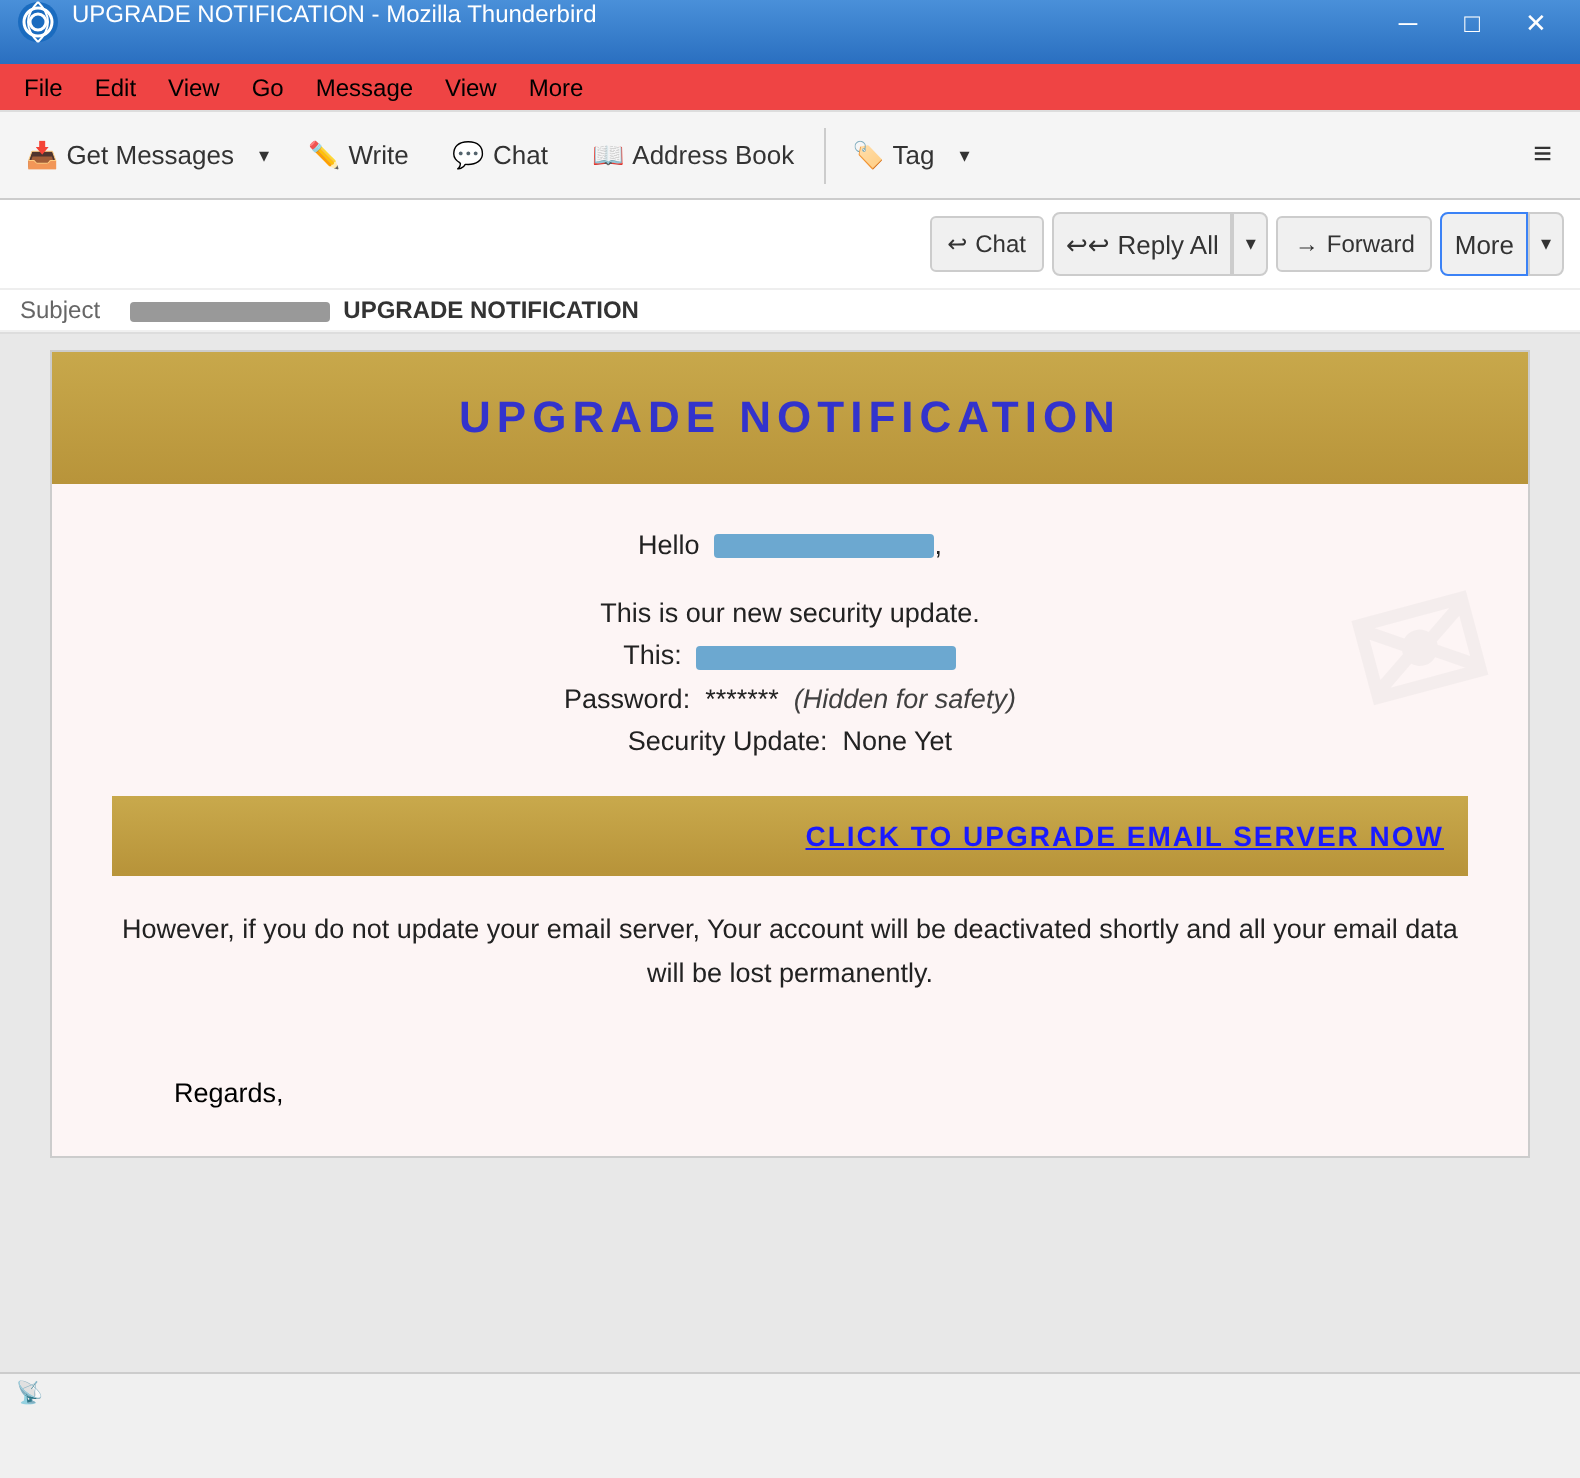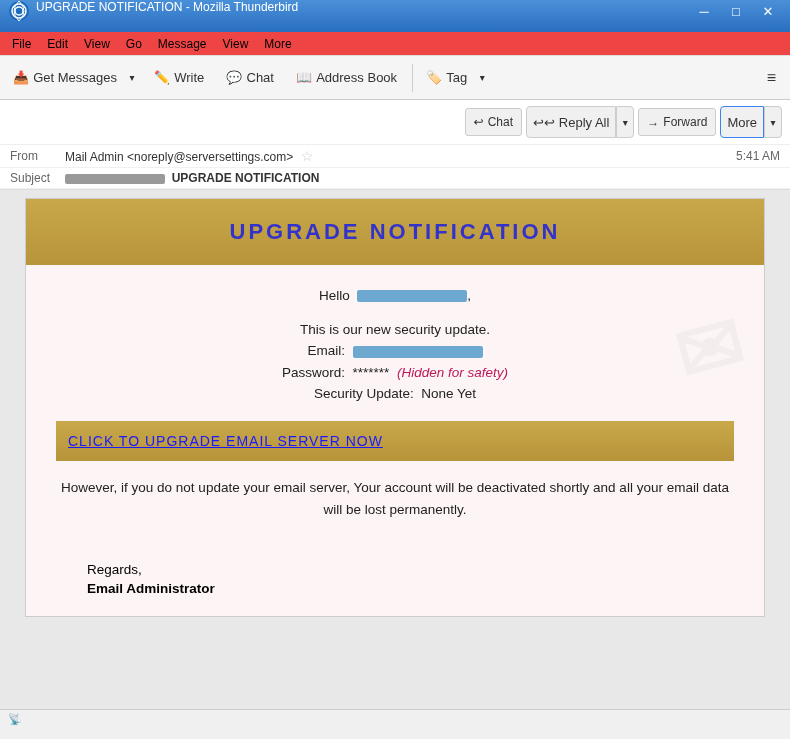--- a/index.html
+++ b/index.html
@@ -155,34 +155,34 @@
       vertical-align: middle;
     }
     .redacted-email {
       display: inline-block;
       background: #6ca8d0;
       height: 12px;
       width: 130px;
       border-radius: 2px;
       vertical-align: middle;
     }
-    .password-hidden { font-style: italic; color: #be185d; }
+    .password-hidden { font-style: italic; color: #404040; }
     .upgrade-btn-container {
       background: linear-gradient(to bottom, #c8a84b, #b8943a);
       margin: 16px 0;
       padding: 2px;
     }
     .upgrade-btn {
       display: block;
       width: 100%;
       padding: 10px;
-      text-align: left;
+      text-align: right;
       background: linear-gradient(to bottom, #c8a84b, #b8943a);
       color: #1a1aff;
-      font-weight: normal;
+      font-weight: bold;
       font-size: 14px;
       text-decoration: underline;
       cursor: pointer;
       border: none;
       letter-spacing: 1px;
     }
     .watermark {
       position: absolute;
       right: 20px;
       top: 20px;
@@ -304,28 +304,20 @@
       <span>Forward</span>
     </button>
     <div class="btn-with-dropdown">
       <button class="main-part" style="background:#f0f0f0;border:1px solid #3b82f6;">
         <span>More</span>
       </button>
       <button class="arrow-part" style="background:#f0f0f0;border:1px solid #ccc;">▾</button>
     </div>
   </div>
 
-  <div class="msg-field">
-    <span class="msg-field-label">From</span>
-    <span class="msg-field-value">
-      <span>Mail Admin &lt;noreply@serversettings.com&gt;</span>
-      <span class="star-icon">☆</span>
-    </span>
-    <span class="msg-field-time">5:41 AM</span>
-  </div>
 
   <div class="msg-field">
     <span class="msg-field-label">Subject</span>
     <span class="msg-field-value msg-subject">
       <span class="redacted-block" style="width:100px;"></span>
       &nbsp;<span>UPGRADE NOTIFICATION</span>
     </span>
   </div>
 
 </div>
@@ -341,39 +333,38 @@
       <div class="watermark">✉</div>
 
       <p>
         <span>Hello</span>
         &nbsp;<span class="redacted-name"></span><span>,</span>
       </p>
 
 
       <p>
         <span>This is our new security update.</span><br>
-        <span>Email:</span>
+        <span>This:</span>
         &nbsp;<span class="redacted-email"></span><br>
         <span>Password:</span>
         &nbsp;<span>*******</span>
         &nbsp;<span class="password-hidden">(Hidden for safety)</span><br>
         <span>Security Update:</span>
         &nbsp;<span>None Yet</span>
       </p>
 
       <div class="upgrade-btn-container">
         <button class="upgrade-btn">CLICK TO UPGRADE EMAIL SERVER NOW</button>
       </div>
 
       <p>However, if you do not update your email server, Your account will be deactivated shortly and all your email data will be lost permanently.</p>
     </div>
 
     <div class="email-footer">
       <p class="regards">Regards,</p>
-      <p class="admin">Email Administrator</p>
     </div>
   </div>
 </div>
 
 <div class="status-bar">
   <span>📡</span>
   <span></span>
 </div>
 
 </body></html>

